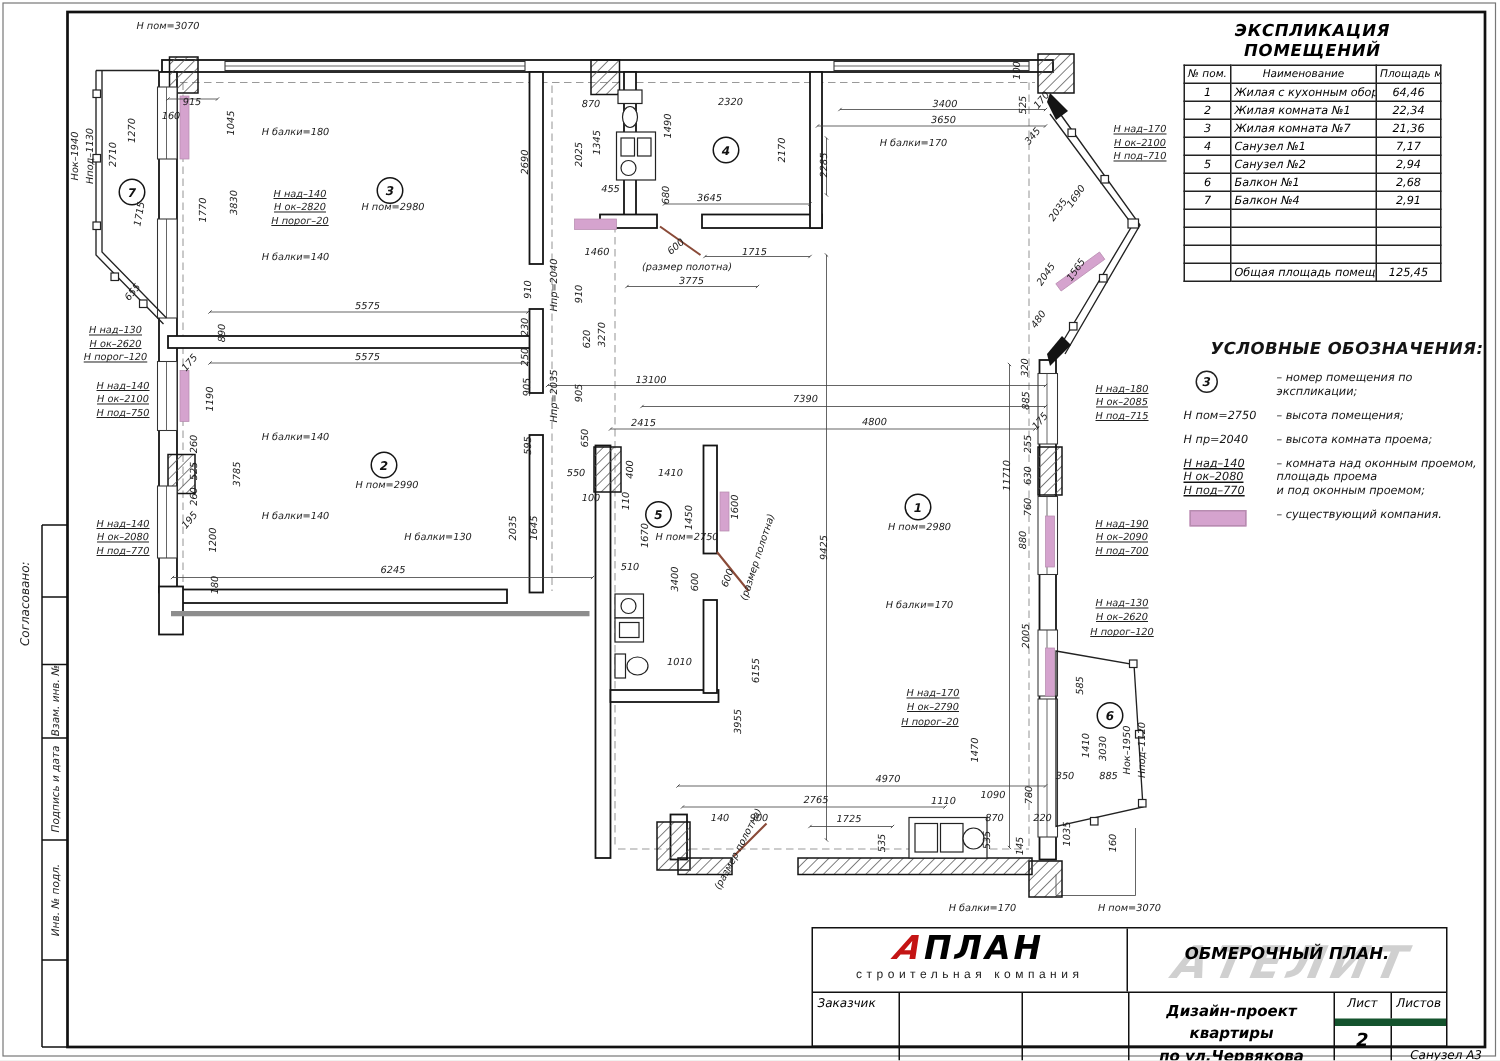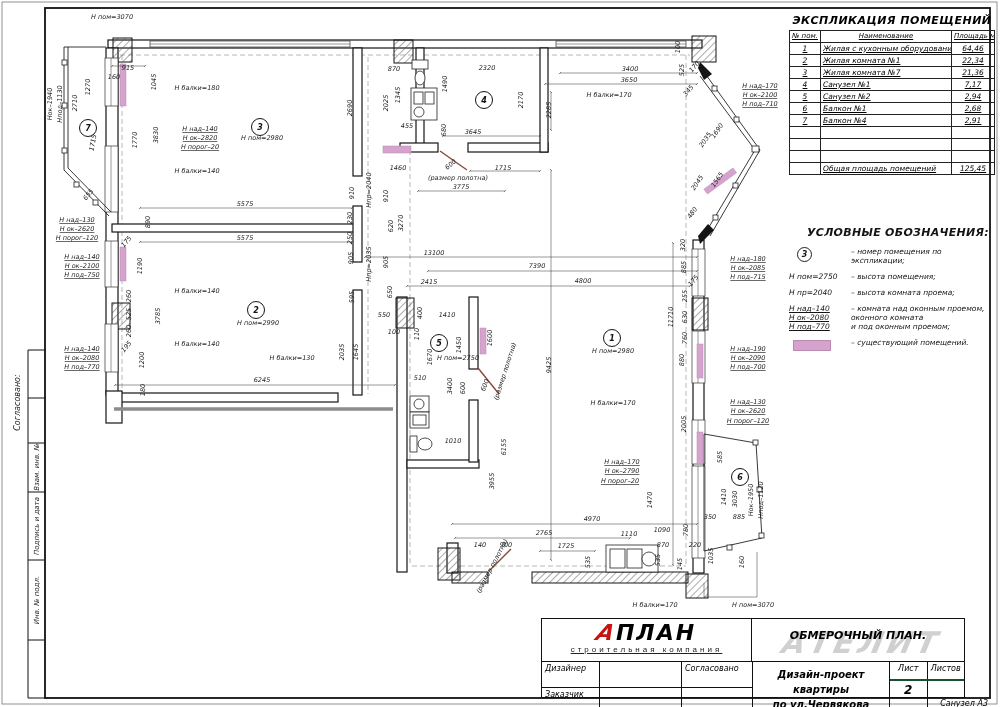--- a/index.html
+++ b/index.html
@@ -12,53 +12,53 @@
   .hatchcol{fill:url(#hatch);stroke:#141414;stroke-width:1;}
   .win{fill:#ffffff;stroke:#333;stroke-width:0.7;}
   .thin{stroke:#444;stroke-width:0.55;fill:none;}
   .dash{stroke:#999;stroke-width:0.7;stroke-dasharray:5 3;fill:none;}
   .glaz{stroke:#222;stroke-width:0.9;fill:none;}
   .door{stroke:#8a4a38;stroke-width:1.4;fill:none;}
   .fix{stroke:#222;stroke-width:0.8;fill:#fff;}
   .grey{stroke:#8d8d8d;stroke-width:3.5;fill:none;}
   
   .abs{position:absolute;}
-  .expl{left:789px;top:14px;width:206px;}
+  .expl{left:789px;top:14px;width:172px;}
   .expl-title{font:italic bold 11px "DejaVu Sans",sans-serif;text-align:center;letter-spacing:.5px;margin-bottom:3px;}
-  table.expl-t{border-collapse:collapse;width:100%;table-layout:fixed;text-decoration:underline;}
+  table.expl-t{border-collapse:collapse;width:100%;table-layout:fixed;}
   table.expl-t th,table.expl-t td{border:1px solid #222;font:italic 7.5px "DejaVu Sans",sans-serif;padding:0 2px;height:11px;line-height:1.05;overflow:hidden;white-space:nowrap;}
   table.expl-t th{text-align:center;font-size:7px;}
   td.c{text-align:center;}
   .legend{left:789px;top:226px;width:200px;font:italic 7.5px "DejaVu Sans",sans-serif;color:#141414;}
   .legend-title{font:italic bold 11px "DejaVu Sans",sans-serif;text-align:right;margin-bottom:8px;letter-spacing:.3px;}
   .lrow{display:flex;align-items:flex-start;margin-bottom:7px;}
   .lkey{width:62px;flex:0 0 62px;}
   .lkey .uk{text-decoration:underline;display:block;}
   .ltext{flex:1;}
   .lcirc{width:13px;height:13px;border:1px solid #222;border-radius:50%;text-align:center;font:italic bold 8px "DejaVu Sans",sans-serif;line-height:13px;margin-left:8px;}
   .lswatch{width:36px;height:9px;margin-left:4px;margin-top:2px;border:1px solid #b78cb0;}
   
   .tb{left:541px;top:618px;width:424px;height:80px;border:1.6px solid #111;display:flex;flex-direction:column;box-sizing:border-box;font-family:"DejaVu Sans",sans-serif;}
   .tb-top{display:flex;flex:0 0 42px;border-bottom:1.4px solid #111;}
   .tb-logo{flex:0 0 210px;border-right:1.4px solid #111;text-align:center;padding-top:3px;box-sizing:border-box;}
   .logo-line{font:italic 900 22px "DejaVu Sans",sans-serif;letter-spacing:2px;line-height:22px;}
   .logo-a{color:#c41414;display:inline-block;transform:skewX(-18deg);}
-  .logo-sub{font:8px "Liberation Sans",sans-serif;letter-spacing:3px;color:#222;margin-top:1px;text-decoration:underline;}
+  .logo-sub{font:8px "Liberation Sans",sans-serif;letter-spacing:3px;color:#222;margin-top:1px;}
   .tb-doc{flex:1;position:relative;text-align:center;}
   .tb-doc .wm{position:absolute;left:4px;top:6px;width:100%;font:italic 900 30px "DejaVu Sans",sans-serif;color:#aaa;opacity:.55;letter-spacing:4px;transform:skewX(-12deg);}
   .tb-doc .doc{position:relative;font:italic bold 11px "DejaVu Sans",sans-serif;margin-top:10px;}
   .tb-bot{display:flex;flex:1;}
   .tb-left{flex:0 0 210px;border-right:1.4px solid #111;display:flex;flex-direction:column;}
   .tb-row{flex:1;display:flex;border-bottom:1px solid #111;}
   .tb-row:last-child{border-bottom:none;}
   .cell{font:italic 8px "DejaVu Sans",sans-serif;padding:2px 3px;box-sizing:border-box;}
   .cell.b{border-right:1px solid #111;}
   .tb-proj{flex:1;border-right:1.4px solid #111;text-align:center;font:italic bold 10px "DejaVu Sans",sans-serif;padding-top:5px;line-height:1.5;}
   .tb-sheet{flex:0 0 74px;display:flex;flex-direction:column;}
-  .sheet-hdr{display:flex;flex:0 0 17px;border-bottom:2px solid #14532d;}
+  .sheet-hdr{display:flex;flex:0 0 17px;border-bottom:5px solid #14532d;}
   .sheet-hdr div{font:italic 8px "DejaVu Sans",sans-serif;text-align:center;flex:1;padding-top:2px;}
   .sheet-hdr div:first-child{border-right:1px solid #111;}
   .sheet-val{display:flex;flex:1;}
   .sheet-val div{flex:1;text-align:center;font:italic bold 12px "DejaVu Sans",sans-serif;padding-top:2px;}
   .sheet-val div:first-child{border-right:1px solid #111;}
   .fmt{right:12px;top:699px;font:italic 8px "DejaVu Sans",sans-serif;position:absolute;}
   .vtext{position:absolute;transform:rotate(-90deg);transform-origin:center;font:italic 8px "DejaVu Sans",sans-serif;white-space:nowrap;color:#222;}
 </style>
 </head>
 <body>
@@ -511,50 +511,45 @@
     <div class="ltext">– высота комната проема;</div>
   </div>
   <div class="lrow">
     <div class="lkey">
       <span class="uk">Н над–140</span>
       <span class="uk">Н ок–2080</span>
       <span class="uk">Н под–770</span>
     </div>
     <div class="ltext">
       <div>– комната над оконным проемом,</div>
-      <div>оконного комната</div>
+      <div>площадь проема</div>
       <div>и под оконным проемом;</div>
     </div>
   </div>
   <div class="lrow">
     <div class="lkey">
           <div class="lswatch" style="background: rgb(213, 163, 206);"></div>
         </div>
-    <div class="ltext">– существующий помещений.</div>
+    <div class="ltext">– существующий компания.</div>
   </div>
 </div>
 
 <div class="abs tb">
   <div class="tb-top">
     <div class="tb-logo">
       <div class="logo-line"><span class="logo-a" style="color: rgb(196, 20, 20);">А</span><span>ПЛАН</span></div>
       <div class="logo-sub">строительная компания</div>
     </div>
     <div class="tb-doc">
       <div class="wm">АТЕЛИТ</div>
       <div class="doc">ОБМЕРОЧНЫЙ ПЛАН.</div>
     </div>
   </div>
   <div class="tb-bot">
     <div class="tb-left">
-      <div class="tb-row">
-        <div class="cell b" style="flex:0 0 58px">Дизайнер</div>
-        <div class="cell b" style="flex:1"></div>
-        <div class="cell" style="flex:0 0 70px">Согласовано</div>
-      </div>
       <div class="tb-row">
         <div class="cell b" style="flex:0 0 58px">Заказчик</div>
         <div class="cell b" style="flex:1"></div>
         <div class="cell" style="flex:0 0 70px"></div>
       </div>
     </div>
     <div class="tb-proj">
       <div>Дизайн-проект квартиры</div>
       <div>по ул.Червякова</div>
     </div>

